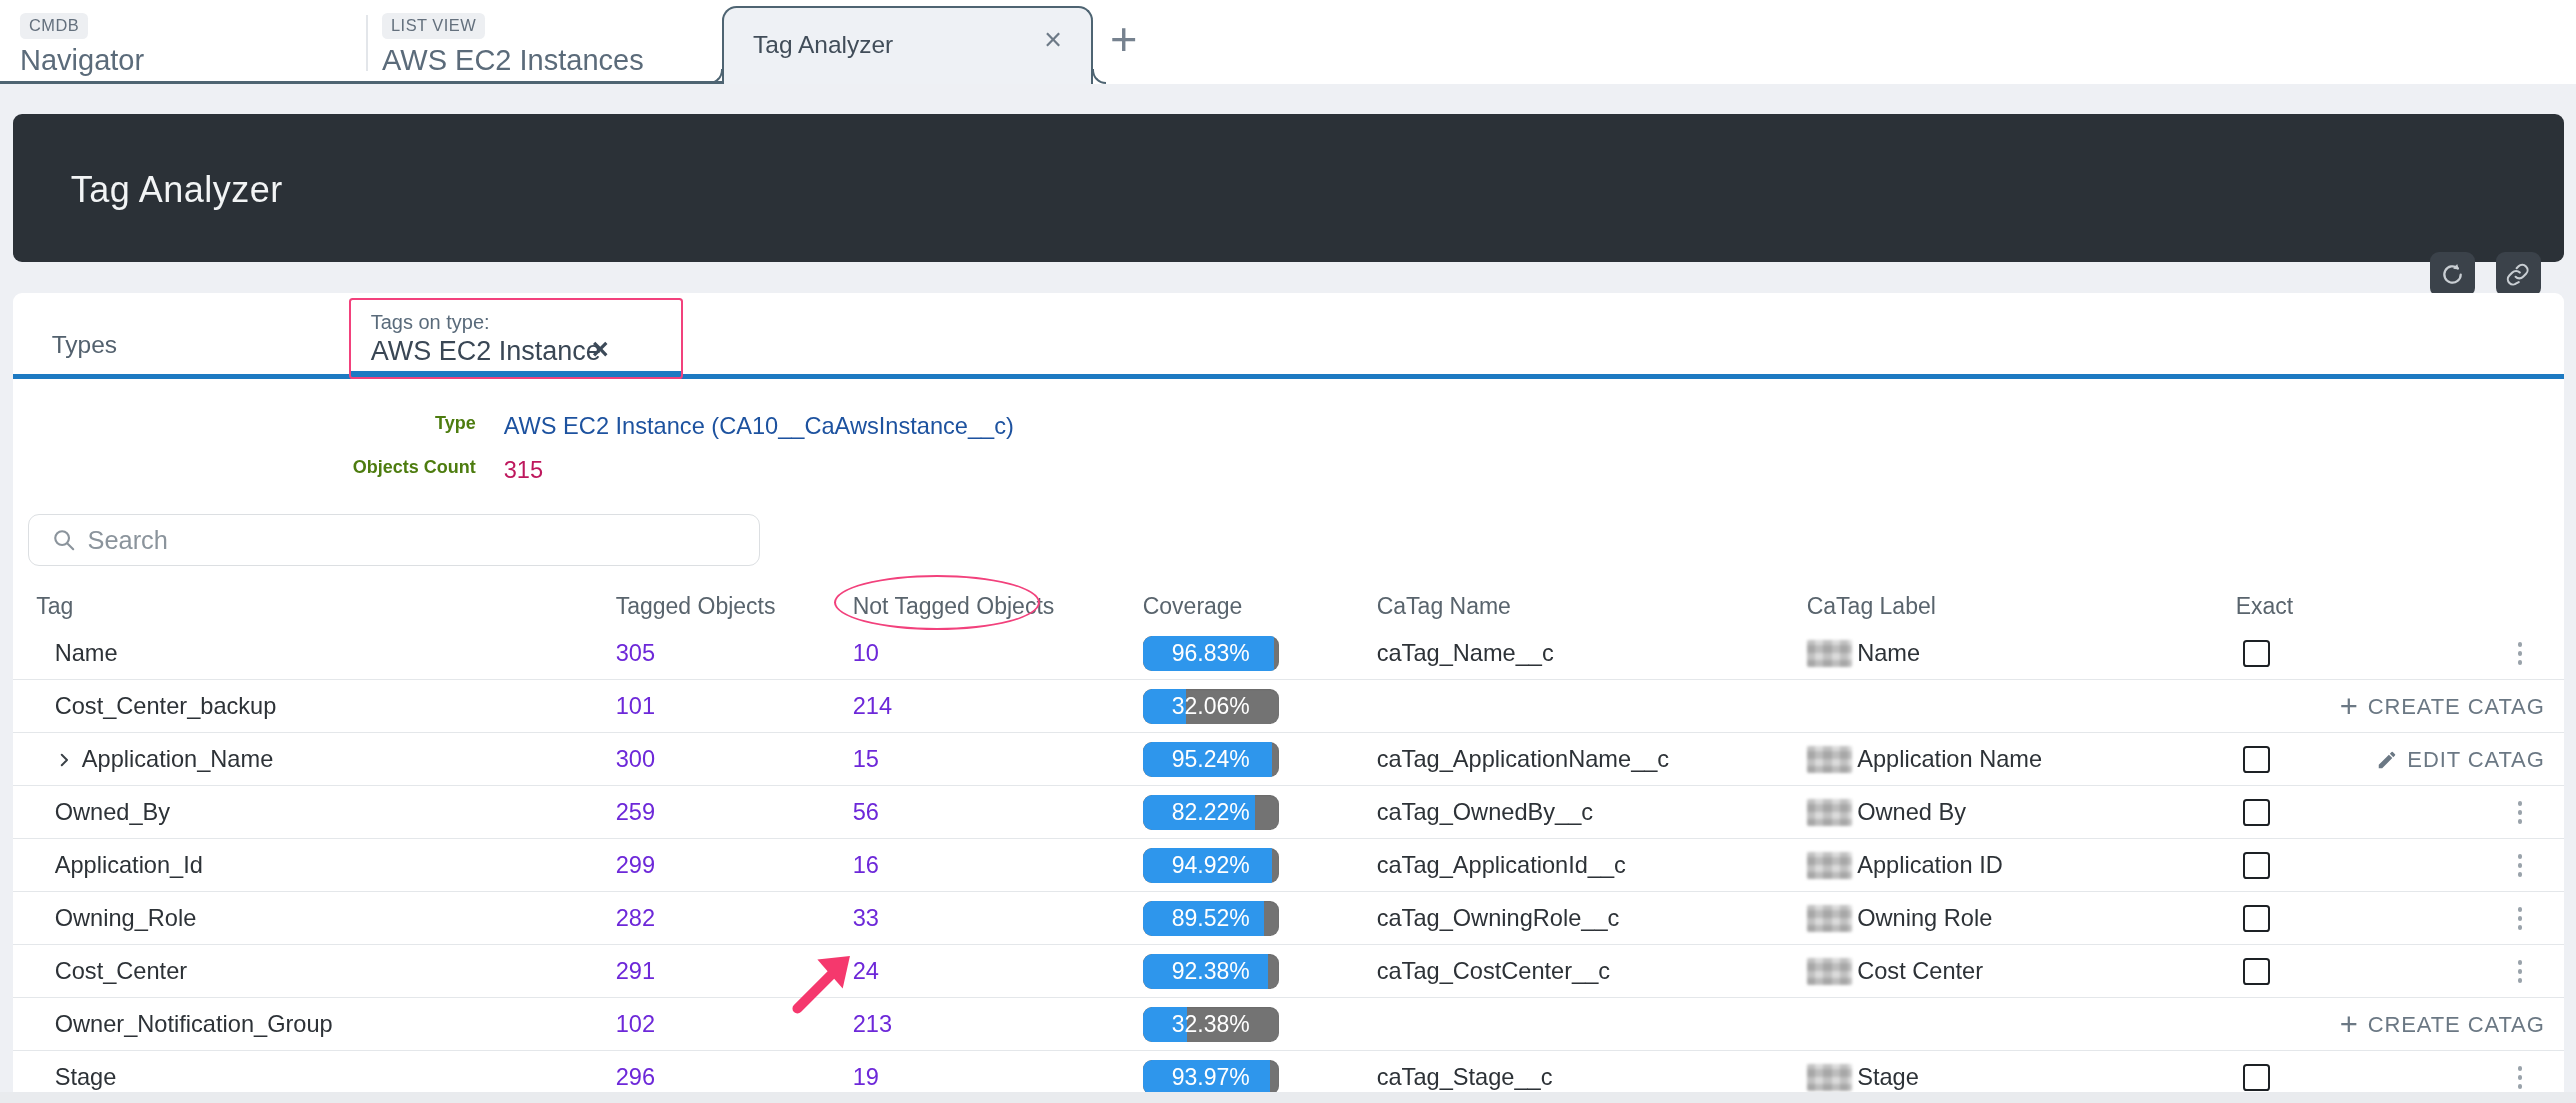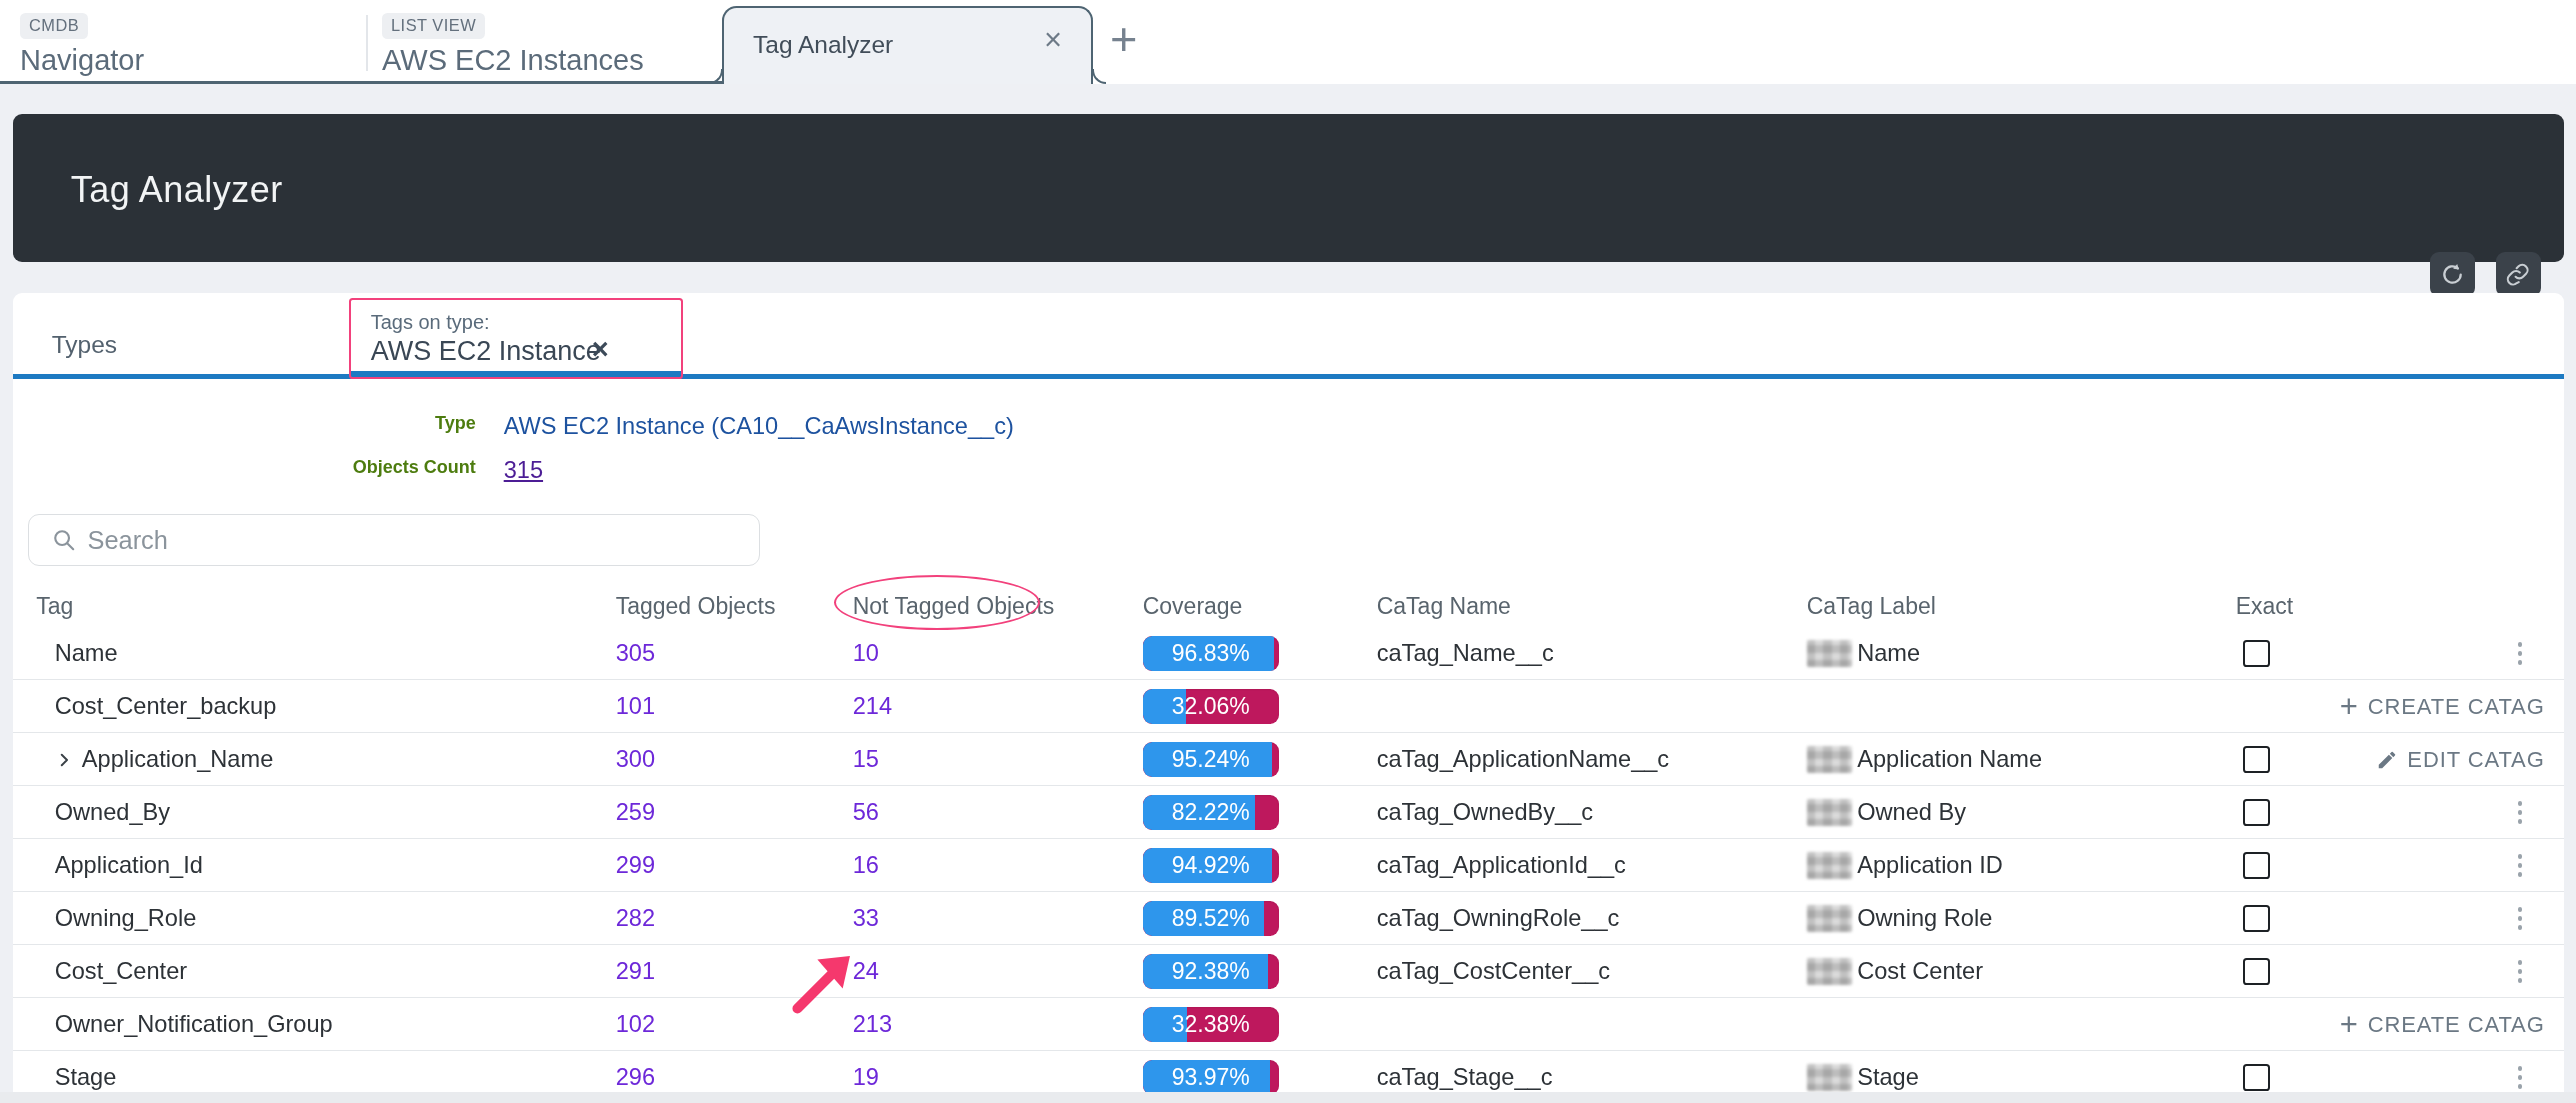--- a/index.html
+++ b/index.html
@@ -42,21 +42,21 @@
 
   .type-chip { position:absolute; left:338px; top:7.3px; width:280px; height:74px; }
   .chip-small { position:absolute; left:20px; top:11px; font-size:20px; color:#5a6b7b; }
   .chip-value { position:absolute; left:20px; top:36px; font-size:27px; color:#3a4755; }
   .chip-close { position:absolute; right:22px; top:35px; font-size:29px; font-weight:bold; color:#3c4a59; cursor:pointer; line-height:1; }
   .chip-underline { position:absolute; left:336px; top:78px; width:333px; height:7.3px; background:#1d7ac2; }
 
   .detail-label { position:absolute; left:260px; width:203px; text-align:right; font-size:18px; font-weight:bold; color:#4d7c0f; }
   .detail-value { position:absolute; left:491px; font-size:23.6px; }
   .link-blue { color:#1d529f; }
-  .dark-val { color:#4c1d95;text-decoration:underline; }
+  .dark-val { color:#be185d; }
 
   .searchbox { position:absolute; left:15.4px; top:221px; width:732px; height:52px; background:#fff;
     border:1.8px solid #dcdfe2; border-radius:11px; display:flex; align-items:center; padding-left:22px; }
   .searchbox input { border:none; outline:none; font-size:25.4px; color:#444; width:636px; margin-left:11px;
     font-family:inherit; background:transparent; }
   .searchbox input::placeholder { color:#8b949c; }
 
   
   .thead { position:absolute; left:0; top:289px; width:2551px; height:45px; }
   .thead .th { position:absolute; top:11px; font-size:23px; color:#59646d; white-space:nowrap; }
@@ -70,21 +70,21 @@
   .cell.tag { left:42px; color:#2d3237; gap:7.3px; }
   .cell.tagged { left:603px; } .cell.nottagged { left:840px; }
   .cell.tagged span, .cell.nottagged span { color:#6d28d9; cursor:pointer; }
   .cell.pill { left:1130px; }
   .cell.catagname { left:1364px; color:#2d3237; }
   .cell.cataglabel { left:1794px; color:#2d3237; }
   .cell.exact { left:2230px; }
   .cell.action { right:19px; justify-content:flex-end; width:327px; }
 
   .chev { width:18px; height:18px; flex:0 0 auto; margin-right:1.8px; }
-  .pill-track { position:relative; width:136px; height:35px; background:#be185d; border-radius:9px; overflow:hidden;
+  .pill-track { position:relative; width:136px; height:35px; background:#737373; border-radius:9px; overflow:hidden;
     box-shadow:inset 0 0.9px 1.8px rgba(0,0,0,.08); }
   .pill-fill { position:absolute; left:0; top:0; bottom:0; background:#2e96ec; border-radius:9px 0 0 9px; }
   .pill-label { position:absolute; inset:0; display:flex; align-items:center; justify-content:center;
     color:#fff; font-size:23px; }
   .redact { width:45px; height:27px; margin-right:5.5px; border-radius:1.8px;
     background:repeating-linear-gradient(0deg,#c9c9c9 0 7.3px,#e8e8e8 7.3px 14.5px),
                repeating-linear-gradient(90deg,#d4d4d4 0 8.2px,#f0f0f0 8.2px 16.4px);
     background-blend-mode:multiply; filter:blur(1.8px); }
   .checkbox { width:27px; height:27px; border:2.7px solid #1d2125; border-radius:3.6px; background:#fff; cursor:pointer; }
   .kebab { display:flex; flex-direction:column; gap:4.5px; align-items:center; width:27px; cursor:pointer; margin-right:11px; }

